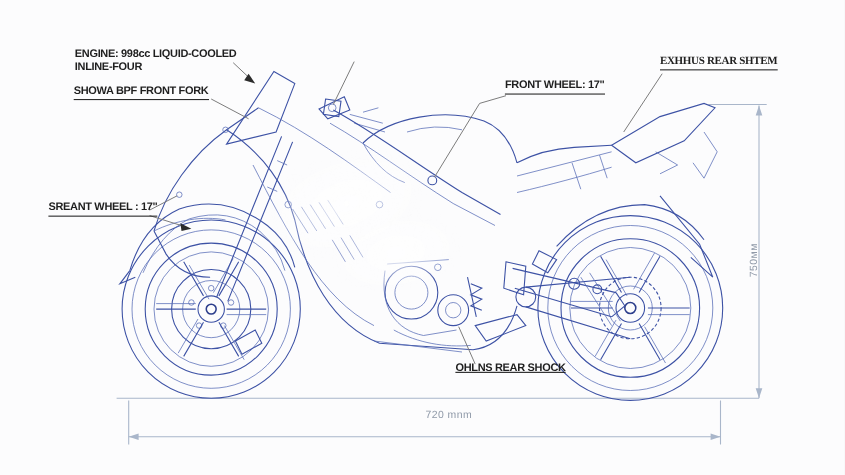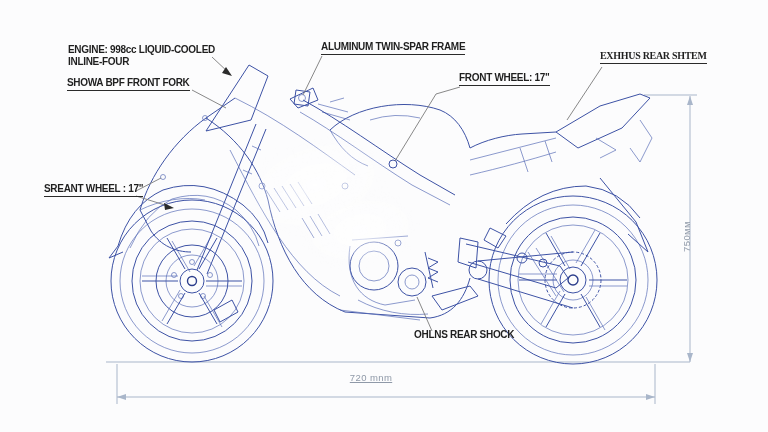--- a/index.html
+++ b/index.html
@@ -163,27 +163,26 @@
   <div class="wm" style="left:240px;top:140px;width:150px;height:90px;transform:rotate(-18deg);"></div>
   <div class="wm" style="left:300px;top:195px;width:120px;height:70px;transform:rotate(-10deg);"></div>
 
   <div class="label" style="left:68px;top:44px;">
     <span>ENGINE: 998cc LIQUID-COOLED</span><br>
     <span>INLINE-FOUR</span>
   </div>
 
   <div class="label u" style="left:67px;top:77px;text-align:center;">SHOWA BPF FRONT FORK</div>
 
-  <div class="label u" style="left:321px;top:41px;">ALUMINUM TWIN-SPAR FRAME</div>
 
   <div class="label u" style="left:459px;top:72px;">FRONT WHEEL: 17"</div>
 
   <div class="label u" style="left:600px;top:50px;font-family:Liberation Serif, serif;">EXHHUS REAR SHTEM</div>
 
   <div class="label u" style="left:44px;top:183px;">SREANT WHEEL : 17"</div>
 
-  <div class="label" style="left:414px;top:329px;">OHLNS REAR SHOCK</div>
+  <div class="label" style="left:414px;top:329px;text-decoration:underline;">OHLNS REAR SHOCK</div>
 
-  <div class="dimtext" style="left:336px;top:372px;width:70px;text-align:center;text-decoration:underline;">720 mnm</div>
+  <div class="dimtext" style="left:373px;top:372px;width:70px;text-align:center;">720 mnm</div>
 
   <div class="dimtext vert" style="left:662px;top:231px;width:48px;text-align:center;">750мм</div>
 
 </div>
 
 </body></html>

